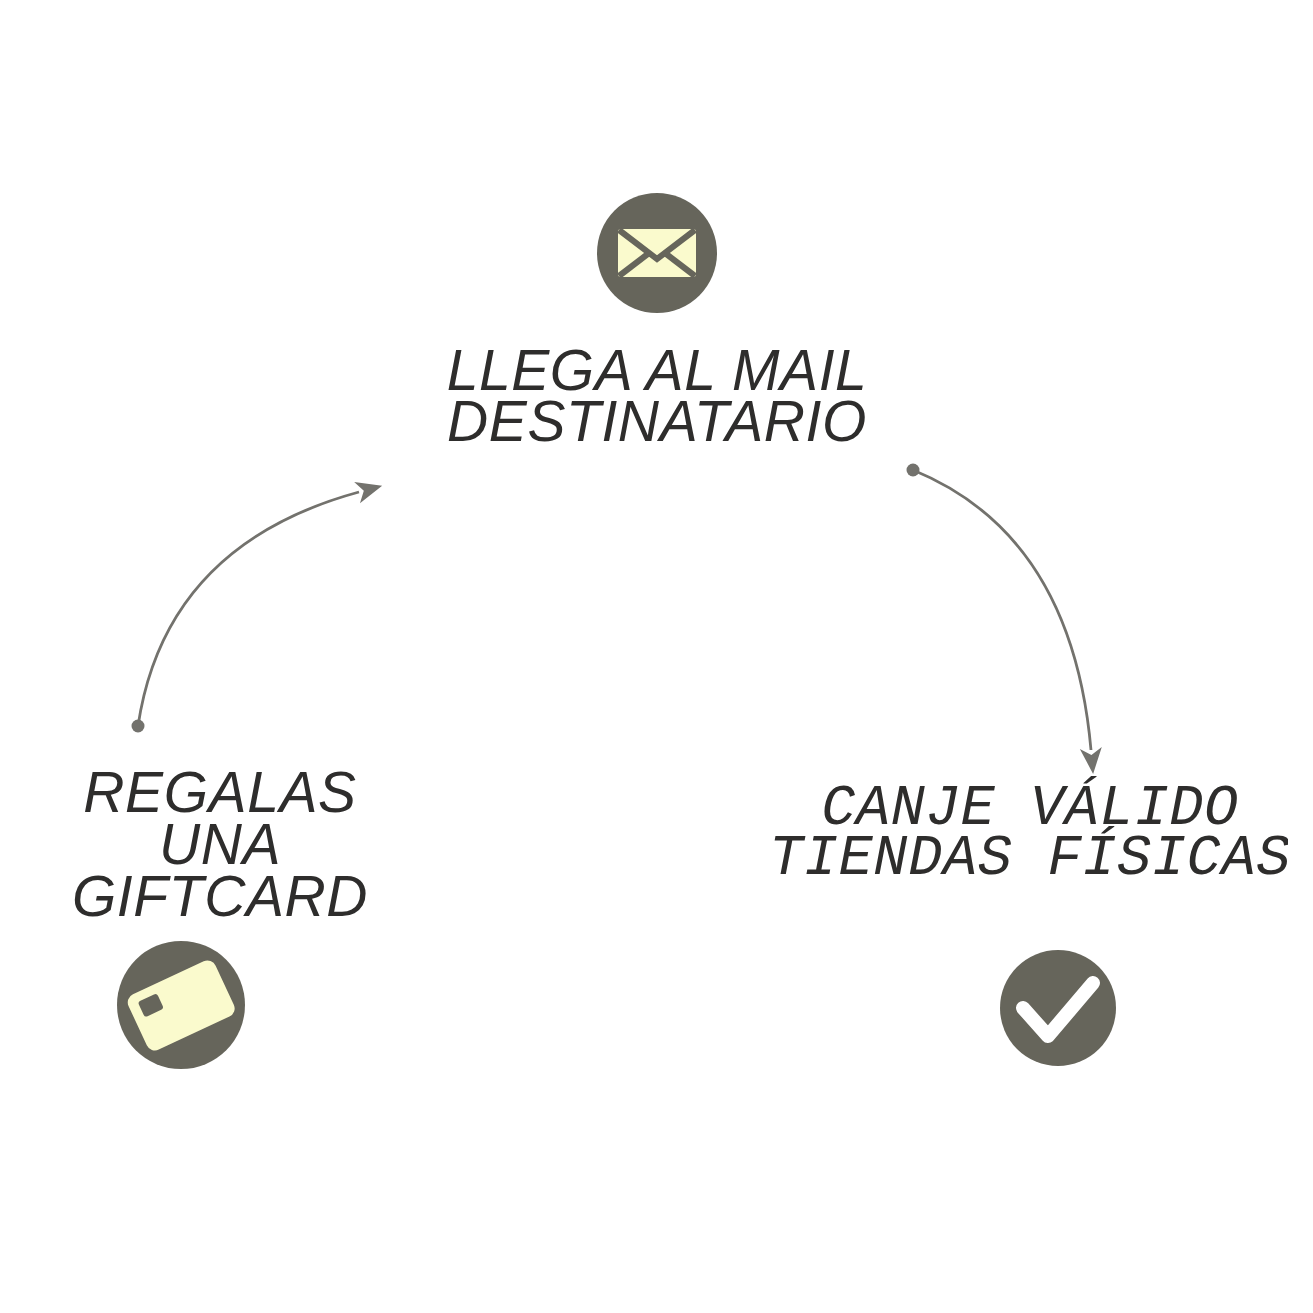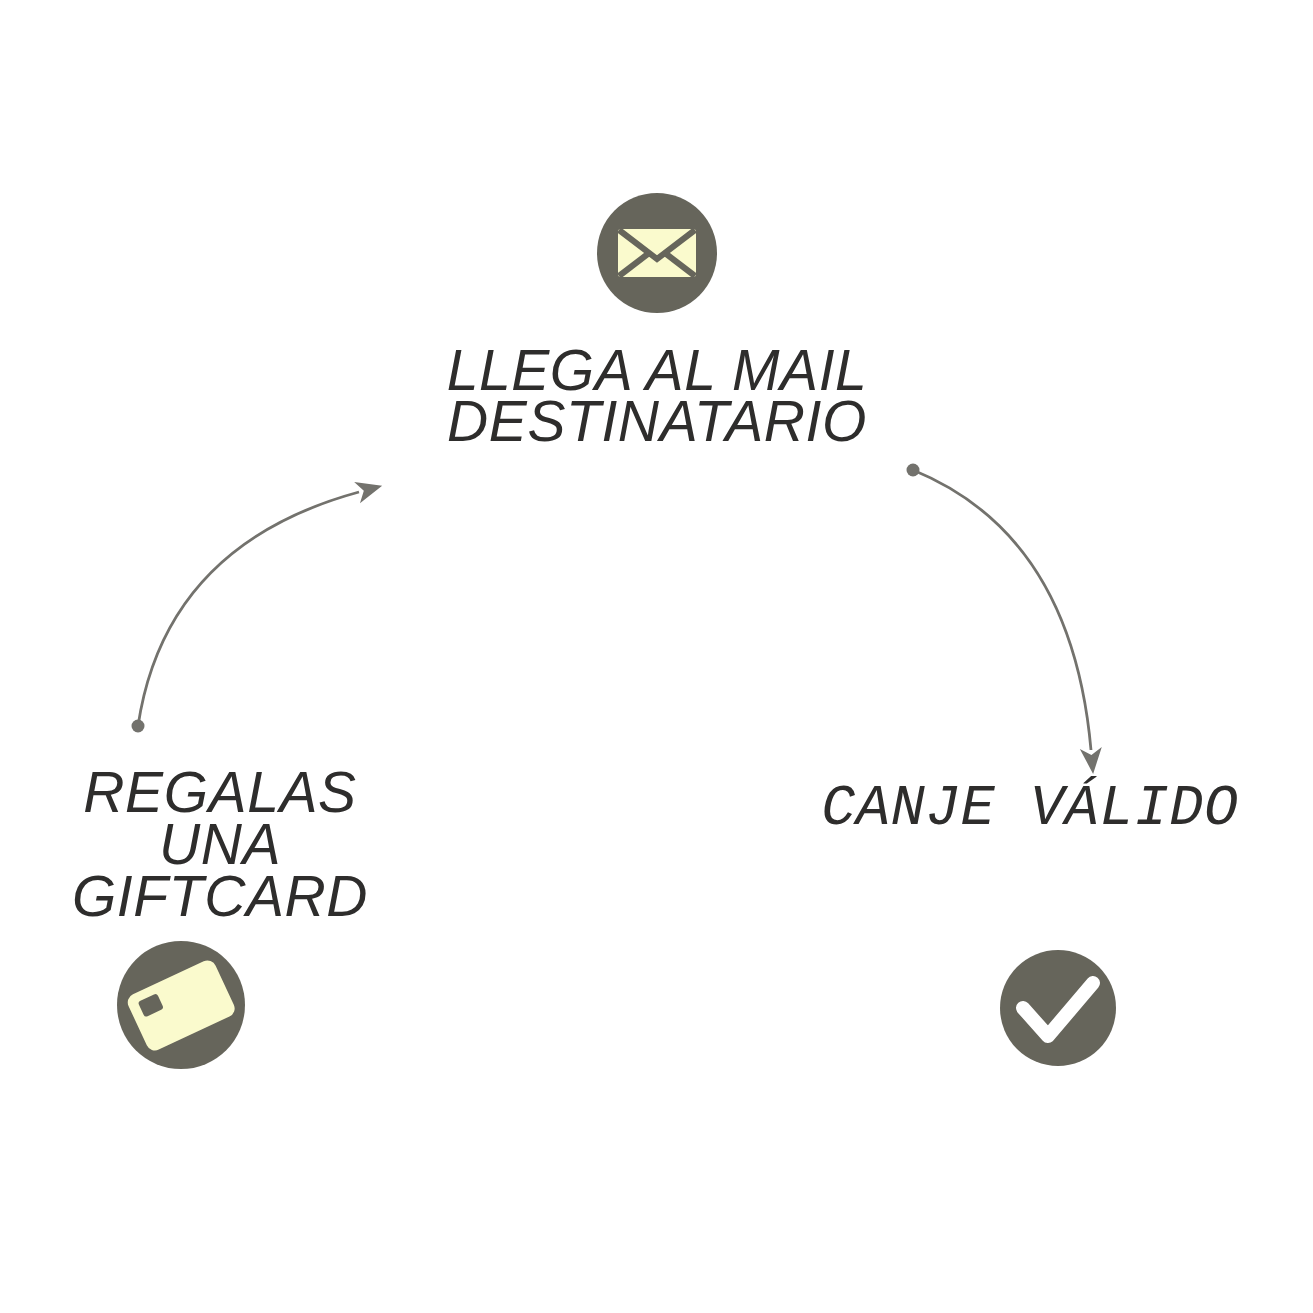--- a/index.html
+++ b/index.html
@@ -109,20 +109,21 @@
       <circle class="circ" cx="64" cy="64" r="64"></circle>
       <g transform="rotate(-25 64 64)">
         <rect class="pale" x="16" y="34" width="96" height="61" rx="9"></rect>
         <rect class="circ" x="26" y="43" width="21" height="17" rx="3"></rect>
       </g>
     </svg>
   </div>
 
   <div class="label redeem-label">
     <div class="line">CANJE VÁLIDO</div>
+    <div class="line">TIENDAS FÍSICAS</div>
   </div>
 
   <div class="icon-circle" style="left:1000px; top:950px; width:116px; height:116px;">
     <svg viewBox="0 0 116 116">
       <circle class="circ" cx="58" cy="58" r="58"></circle>
       <path class="check-stroke" d="M23,58 L48,86 L93,33"></path>
     </svg>
   </div>
 
 </div>

